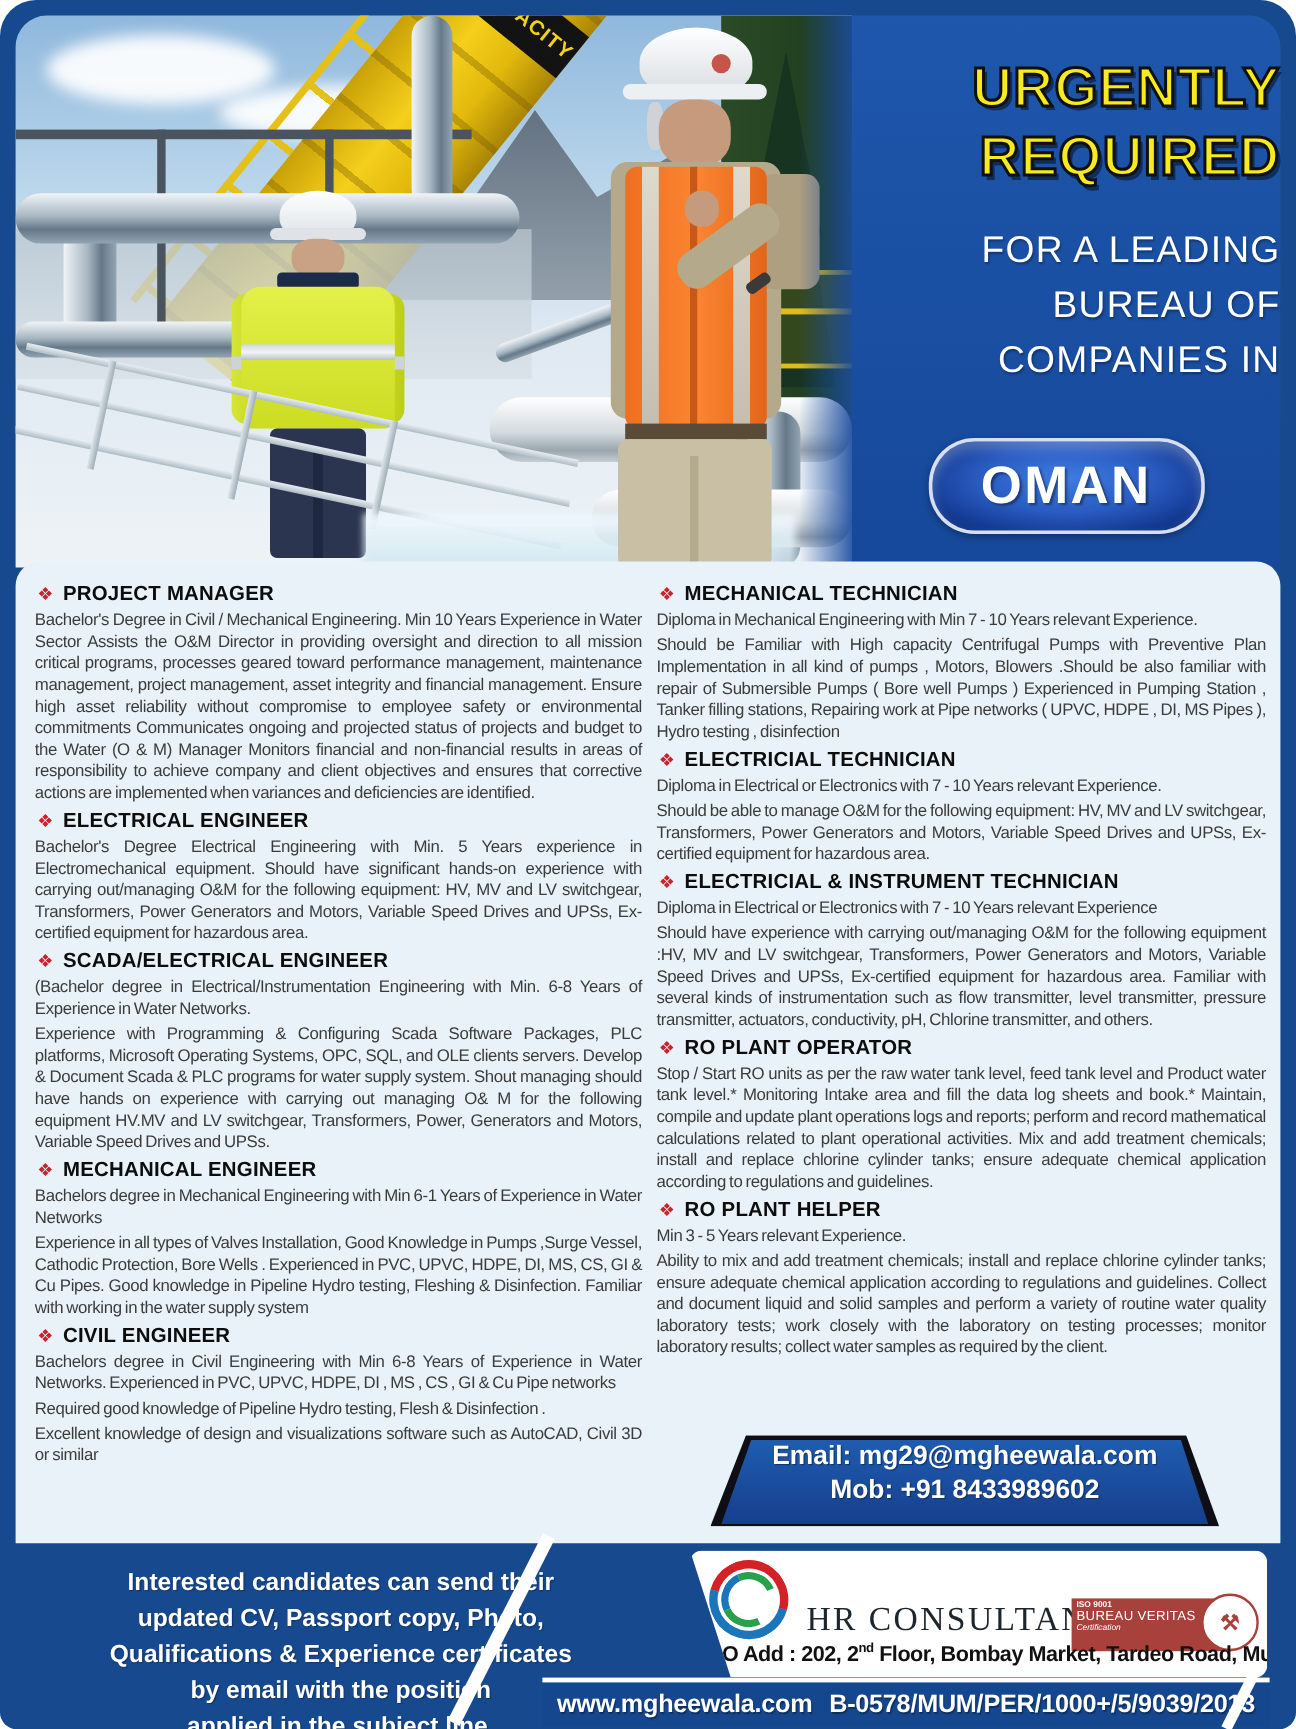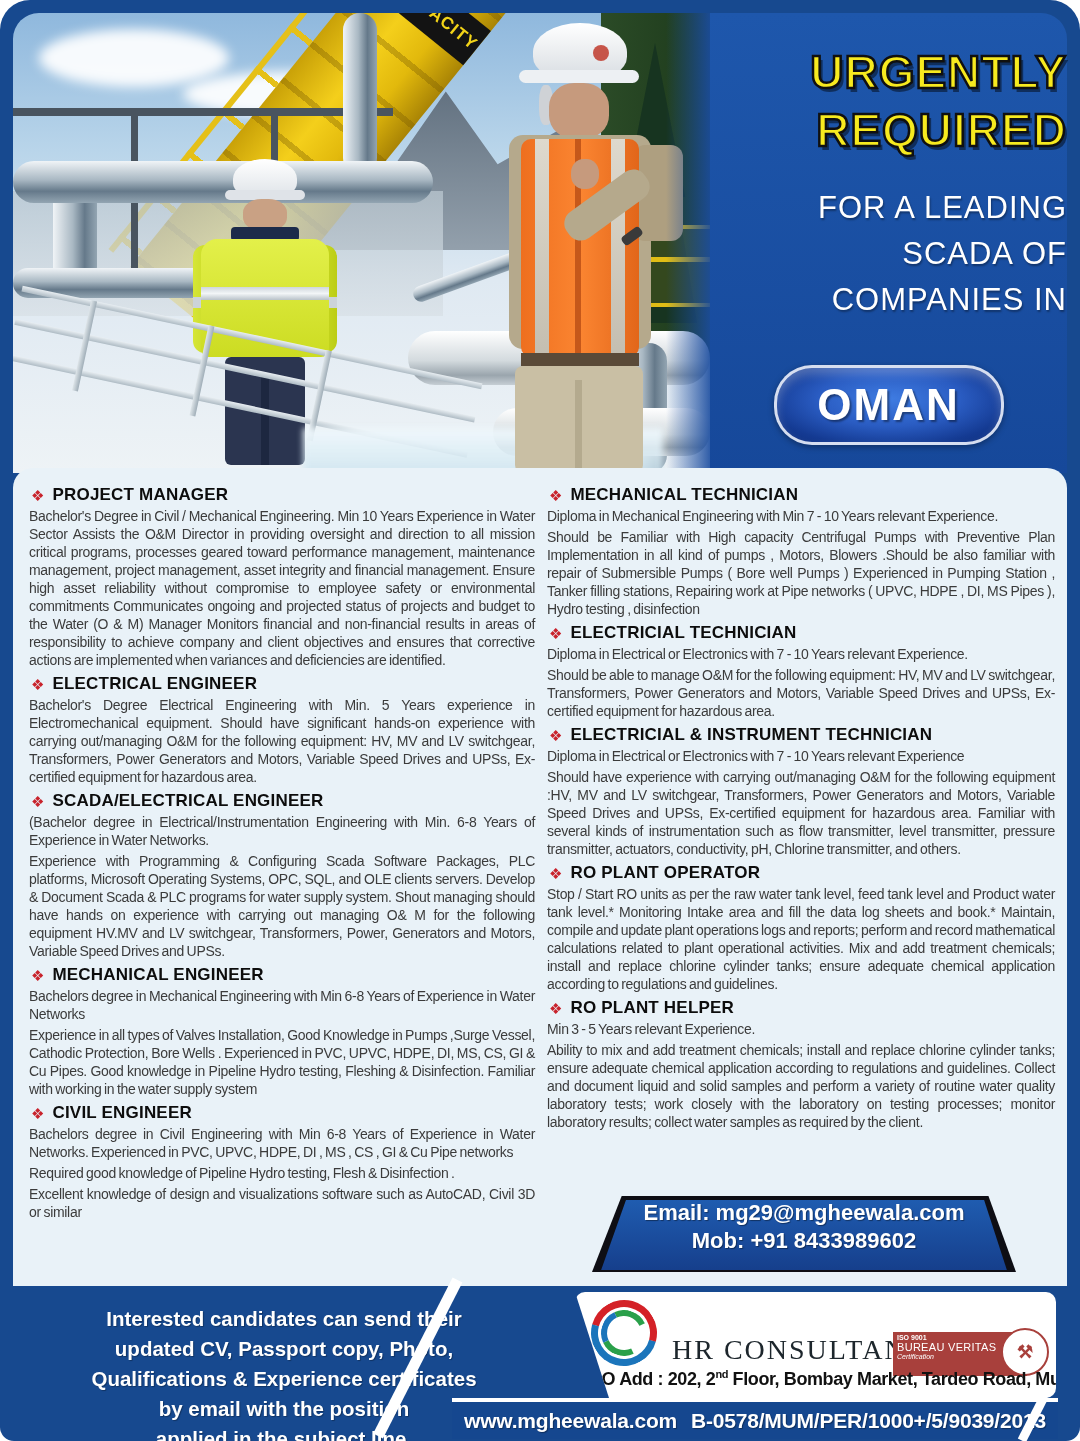--- a/index.html
+++ b/index.html
@@ -184,21 +184,21 @@
     <div class="fadeR"></div>
   </div>
 
   <div class="hero">
     <div class="urgent">
       <div>URGENTLY</div>
       <div>REQUIRED</div>
     </div>
     <div class="leading">
       <div>FOR A LEADING</div>
-      <div>SCADA OF</div>
+      <div>BUREAU OF</div>
       <div>COMPANIES IN</div>
     </div>
     <div class="oman">
         <span>OMAN</span>
       </div>
   </div>
 
   <div class="content">
     <div class="col colL">
       <div class="job">
@@ -221,21 +221,21 @@
             <span class="job-title">SCADA/ELECTRICAL ENGINEER</span>
           </div>
         <p>(Bachelor degree in Electrical/Instrumentation Engineering with Min. 6-8 Years of Experience in  Water Networks.</p>
         <p>Experience with Programming &amp; Configuring Scada Software Packages, PLC platforms, Microsoft Operating Systems, OPC, SQL, and OLE clients servers. Develop &amp; Document Scada &amp; PLC programs for water supply system. Shout managing should have hands on experience with carrying out managing O&amp; M for the following equipment HV.MV and LV switchgear, Transformers, Power, Generators and Motors, Variable Speed Drives and UPSs.</p>
       </div>
       <div class="job">
         <div class="job-h">
             <span class="bullet">❖</span>
             <span class="job-title">MECHANICAL ENGINEER</span>
           </div>
-        <p>Bachelors degree in Mechanical Engineering with Min  6-8 Years of Experience in Water Networks</p>
+        <p>Bachelors degree in Mechanical Engineering with Min  6-1 Years of Experience in Water Networks</p>
         <p>Experience in all types of Valves Installation, Good Knowledge in Pumps ,Surge Vessel, Cathodic Protection, Bore Wells . Experienced in PVC, UPVC, HDPE, DI, MS, CS, GI &amp; Cu Pipes. Good knowledge in Pipeline Hydro testing, Fleshing &amp; Disinfection. Familiar with working in the water supply system</p>
       </div>
       <div class="job">
         <div class="job-h">
             <span class="bullet">❖</span>
             <span class="job-title">CIVIL ENGINEER</span>
           </div>
         <p>Bachelors degree in Civil Engineering with Min 6-8 Years of Experience in  Water Networks. Experienced in PVC, UPVC, HDPE, DI , MS , CS , GI &amp; Cu Pipe networks</p>
         <p>Required good knowledge of Pipeline Hydro testing, Flesh &amp; Disinfection .</p>
         <p>Excellent knowledge of design and visualizations software such as AutoCAD, Civil 3D or similar</p>

